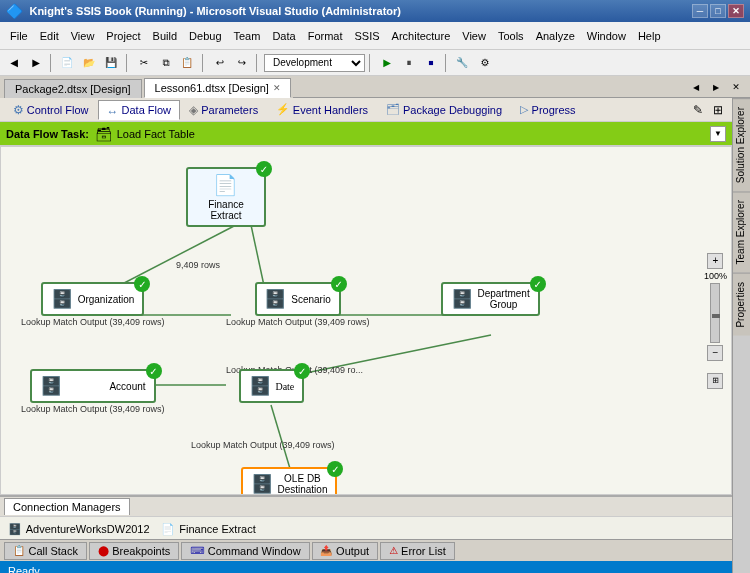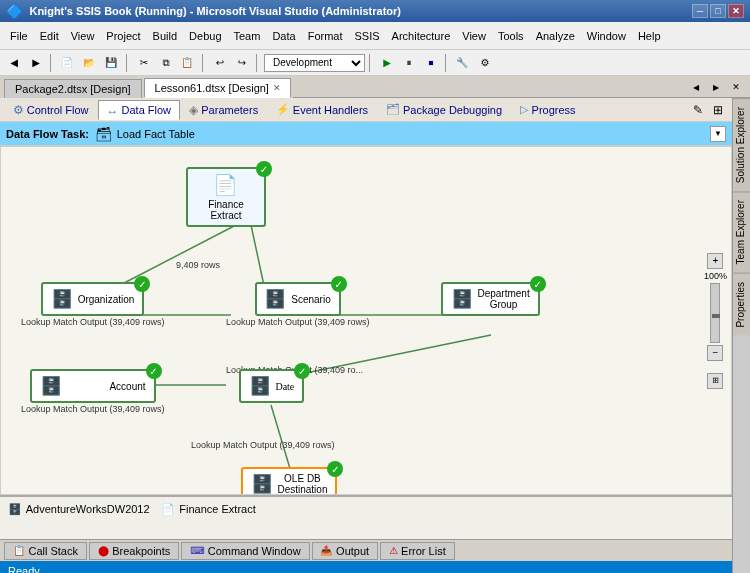--- a/index.html
+++ b/index.html
@@ -32,21 +32,21 @@
 
     
     #center { flex: 1; display: flex; flex-direction: column; overflow: hidden; }
 
     
     #sub-tabs { background: #e8e4dc; height: 24px; display: flex; align-items: center; padding: 0 4px; border-bottom: 1px solid #ccc; gap: 0; }
     .sub-tab { padding: 2px 8px; font-size: 11px; cursor: pointer; display: flex; align-items: center; gap: 3px; color: #000080; border: 1px solid transparent; }
     .sub-tab.active { background: white; border: 1px solid #999; border-bottom: 1px solid white; }
 
     
-    #dft-bar { background: #7dd3fc; height: 24px; display: flex; align-items: center; padding: 0 6px; border-bottom: 1px solid #ccc; gap: 6px; }
+    #dft-bar { background: #84cc16; height: 24px; display: flex; align-items: center; padding: 0 6px; border-bottom: 1px solid #ccc; gap: 6px; }
     #dft-bar label { font-size: 11px; font-weight: bold; }
     #dft-bar .dft-value { display: flex; align-items: center; gap: 4px; font-size: 11px; }
 
     
     #canvas { flex: 1; background: #f5f5ee; position: relative; overflow: hidden; border: 1px solid #ccc; }
 
     
     #conn-mgr { height: 44px; background: #f0f0e8; border-top: 2px solid #aaa; }
     #conn-mgr-tabs { height: 20px; display: flex; align-items: center; padding: 0 4px; border-bottom: 1px solid #ccc; background: #e0ddd6; }
     .cm-tab { padding: 2px 8px; font-size: 11px; cursor: pointer; background: white; border: 1px solid #999; border-bottom: none; }
@@ -296,20 +296,23 @@
         <div class="zoom-slider">
           <div style="position:absolute; top:30px; left:1px; width:8px; height:4px; background:#666;"></div>
         </div>
         <div class="zoom-btn">−</div>
         <div style="height:8px;"></div>
         <div class="zoom-btn" style="font-size:8px;">⊞</div>
       </div>
     </div>
 
     <div id="conn-mgr">
+      <div id="conn-mgr-tabs">
+        <div class="cm-tab">Connection Managers</div>
+      </div>
       <div id="conn-mgr-content">
         <div class="conn-item">
           <span>🗄️</span>
           <span>AdventureWorksDW2012</span>
         </div>
         <div class="conn-item">
           <span>📄</span>
           <span>Finance Extract</span>
         </div>
       </div>

